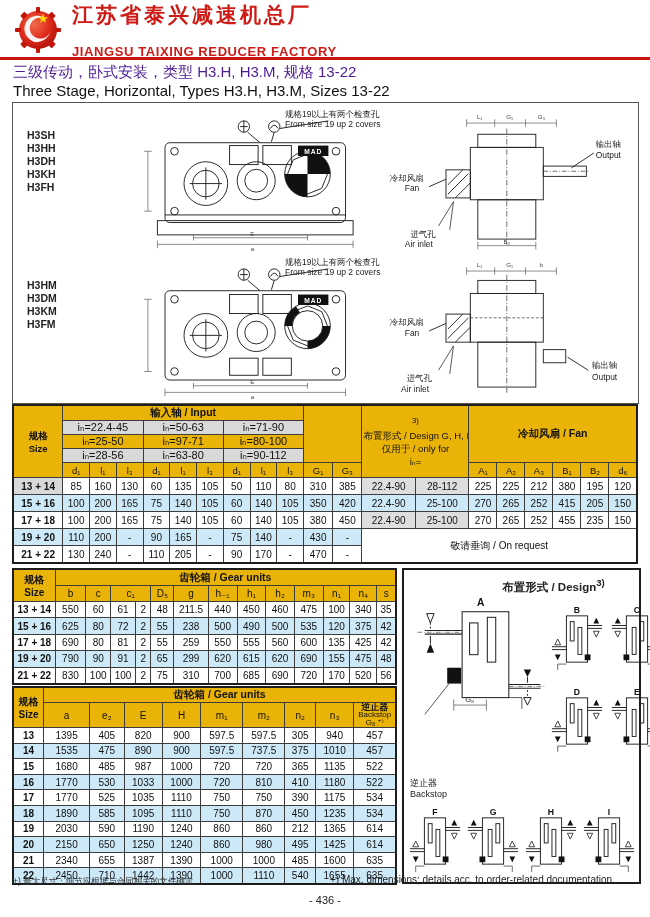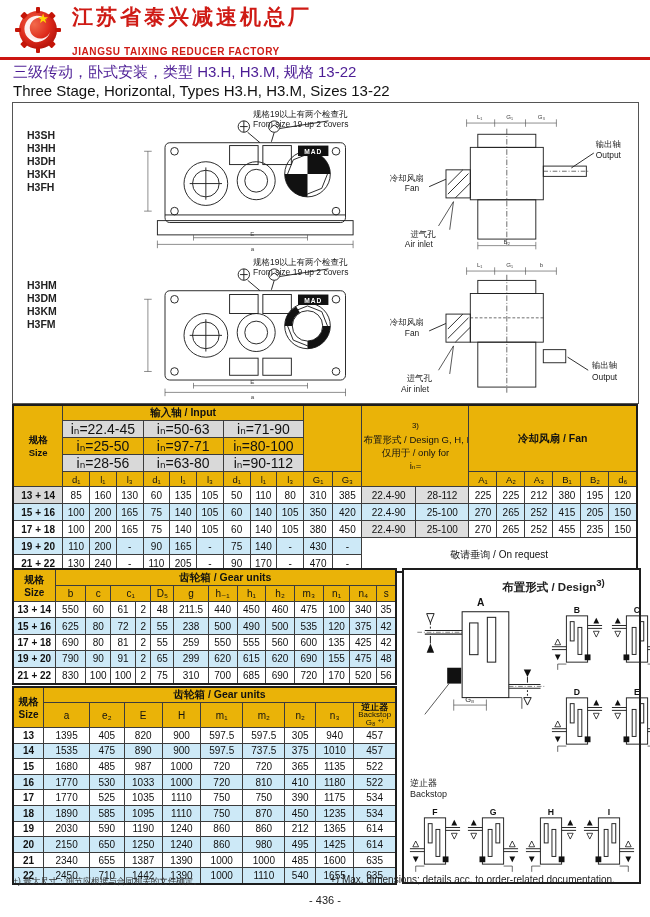--- a/index.html
+++ b/index.html
@@ -3,54 +3,54 @@
 <meta charset="utf-8">
 <style>
   html,body{margin:0;padding:0;background:#e8e8e8;}
   .page{position:relative;width:650px;height:917px;background:#ffffff;margin:0 auto;
         font-family:"Liberation Sans","DejaVu Sans",sans-serif;color:#111;overflow:hidden;}
 
   
   .brand{position:absolute;left:14px;top:5px;height:50px;display:flex;align-items:center;}
   .brand-text{margin-left:10px;}
   .company-cn{font-size:21px;font-weight:bold;color:#cf1b15;letter-spacing:3px;line-height:26px;}
-  .company-en{font-size:10px;font-weight:bold;color:#cf1b15;letter-spacing:0.6px;margin-top:16px;}
+  .company-en{font-size:13px;font-weight:bold;color:#cf1b15;letter-spacing:0.6px;margin-top:16px;}
   .red-rule{position:absolute;left:0;top:57px;width:650px;height:3px;background:#cc1512;}
 
   
   .title-block{position:absolute;left:13px;top:62px;line-height:19px;}
   .title-cn{font-size:15px;color:#4c1d95;}
   .title-en{font-size:15px;color:#111;}
 
   
   .drawings-box{position:absolute;left:12px;top:102px;width:625px;height:300px;border:1px solid #555;background:#fff;}
   .drawing-row{position:absolute;left:0;width:625px;height:150px;}
   .models{position:absolute;left:14px;top:18px;font-size:10.5px;font-weight:bold;line-height:13px;color:#222;margin-top:8px;}
-  .dw-note{position:absolute;font-size:8.5px;line-height:10px;color:#222;}
+  .dw-note{position:absolute;font-size:8.5px;line-height:10px;color:#222;margin-left:32px;}
   svg text{font-family:"Liberation Sans","DejaVu Sans",sans-serif;}
   .svg-label{font-size:9px;fill:#222;}
   .svg-dim{font-size:6.5px;fill:#444;}
   .plate-text{font-size:7px;fill:#fff;font-weight:bold;letter-spacing:1px;}
 
   
   table{border-collapse:collapse;table-layout:fixed;}
   th,td{border:1px solid #3c3c3c;text-align:center;padding:0 1px;overflow:hidden;white-space:nowrap;font-weight:normal;}
   .tbl{position:absolute;background:#fff;border:2px solid #1d1d1d;}
   .tbl thead th{background:#eab308;}
   .tbl .gray-stripe th{background:#d9d9d9;}
   .tbl .blue td{background:#cde9f7;}
   .tbl .white td{background:#ffffff;}
   td.size-cell,th.size-head{font-weight:bold;}
   td.gray-cell{background:#d9d9d9 !important;}
   td.design-gray{background:#dedede !important;}
   td.on-request{background:#ffffff !important;font-size:10px;}
   #tbl-input{left:12px;top:404px;width:626px;font-size:10px;}
   #tbl-input th{font-size:9.5px;height:14px;}
   #tbl-input td{height:16px;font-size:10px;}
-  #tbl-input .in-row th{font-size:14px;height:13px;}
+  #tbl-input .in-row th{font-size:11px;height:13px;}
   #tbl-gear1{left:12px;top:568px;width:385px;font-size:10px;}
   #tbl-gear1 th{height:15px;font-size:10px;}
   #tbl-gear1 td{height:15.4px;}
   #tbl-gear2{left:12px;top:686px;width:385px;font-size:10px;}
   #tbl-gear2 td{height:14.6px;}
   .group-head{font-weight:bold;font-size:10.5px !important;}
   .backstop-head{font-size:8px !important;line-height:8px;}
   .backstop-head .bh-cn{font-size:9px;font-weight:bold;}
 
   

